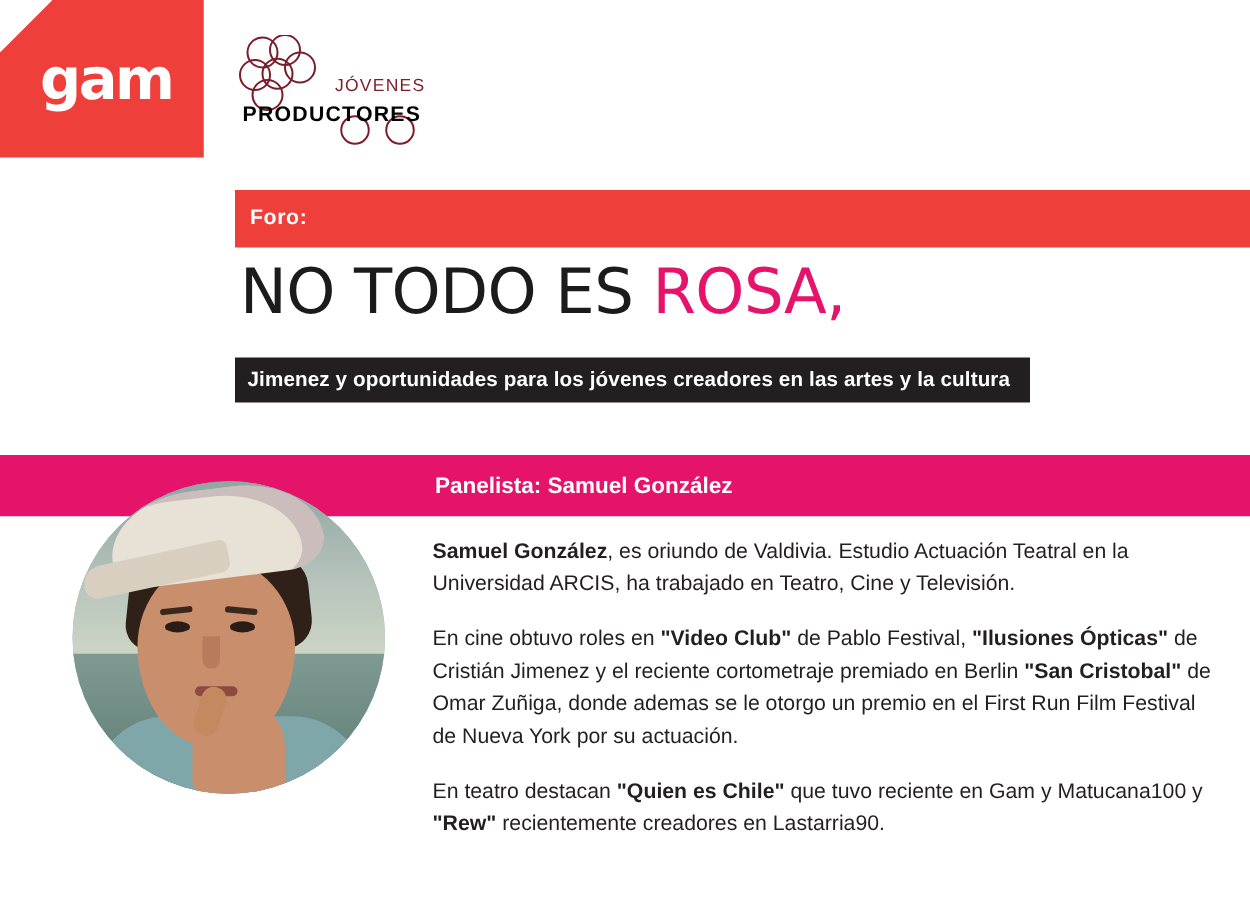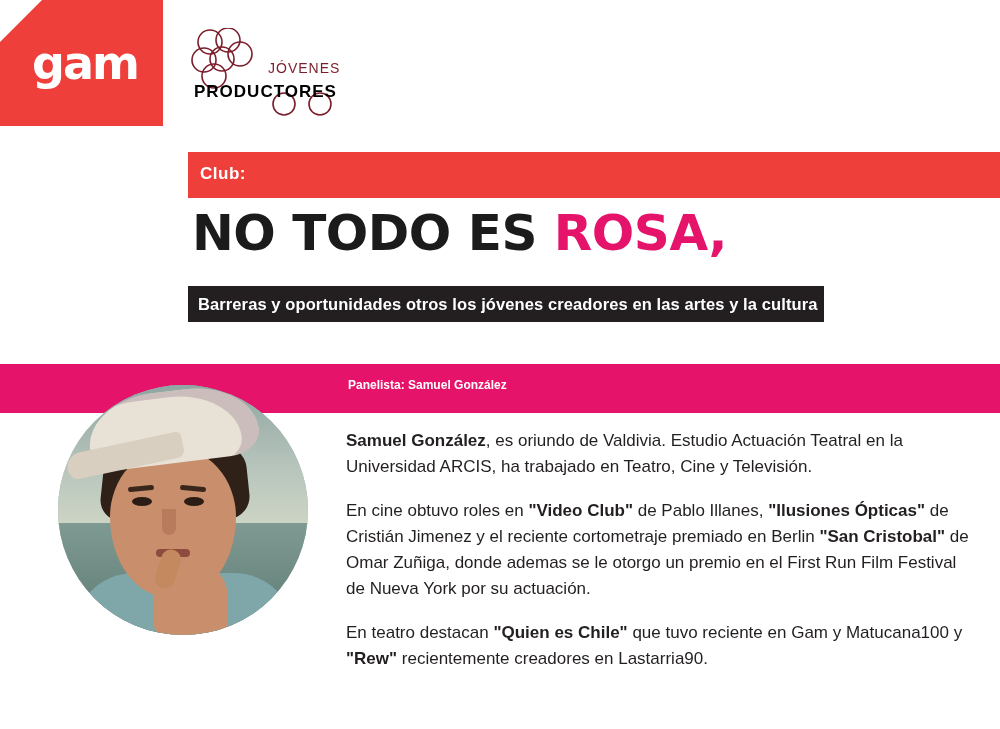--- a/index.html
+++ b/index.html
@@ -82,21 +82,21 @@
     font-size: 17px;
     font-weight: bold;
     letter-spacing: 0.5px;
   }
 
   
   .main-title {
     position: absolute;
     left: 192px; top: 206px;
     font-family: "DejaVu Sans", sans-serif;
-    font-weight: bold;
+    font-weight: normal;
     font-size: 50px;
     line-height: 54px;
     letter-spacing: -0.5px;
     color: #1b1b1b;
     white-space: nowrap;
   }
   .main-title .accent { color: #e5136a; }
 
   
   .subtitle-bar {
@@ -119,21 +119,21 @@
   .panel-band {
     position: absolute;
     left: 0; top: 364px;
     width: 1000px; height: 49px;
     background: #e5136a;
   }
   .panel-band .panel-text {
     position: absolute;
     left: 348px; top: 14px;
     color: #ffffff;
-    font-size: 12px;
+    font-size: 18px;
     font-weight: bold;
     text-align: right;
   }
 
   
   .portrait {
     position: absolute;
     left: 58px; top: 385px;
     width: 250px; height: 250px;
     border-radius: 50%;
@@ -270,29 +270,29 @@
         <circle cx="26" cy="48" r="12"></circle>
         <circle cx="96" cy="76" r="11"></circle>
         <circle cx="132" cy="76" r="11"></circle>
       </g>
     </svg>
     <div class="jp-text-top">JÓVENES</div>
     <div class="jp-text-bottom">PRODUCTORES</div>
   </div>
 
   <div class="foro-band">
-    <div class="foro-label">Club:</div>
+    <div class="foro-label">Foro:</div>
   </div>
 
   <div class="main-title">
     <span>NO TODO ES </span><span class="accent">ROSA,</span>
   </div>
 
   <div class="subtitle-bar">
-    <div class="txt">Barreras y oportunidades otros los jóvenes creadores en las artes y la cultura</div>
+    <div class="txt">Jimenez y oportunidades para los jóvenes creadores en las artes y la cultura</div>
   </div>
 
   <div class="panel-band">
     <div class="panel-text">Panelista: Samuel González</div>
   </div>
 
   <div class="portrait">
     <div class="sky"></div>
     <div class="ground"></div>
     <div class="shirt"></div>
@@ -306,17 +306,17 @@
     <div class="nose"></div>
     <div class="mouth"></div>
     <div class="cap"></div>
     <div class="cap-brim"></div>
     <div class="hand"></div>
     <div class="thumb"></div>
   </div>
 
   <div class="body-text" id="bio-container">
       <p><b>Samuel González</b><span>, es oriundo de Valdivia. Estudio Actuación Teatral en la Universidad ARCIS, ha trabajado en Teatro, Cine y Televisión.</span></p>
-      <p><span>En cine obtuvo roles en </span><b>"Video Club"</b><span> de Pablo Illanes, </span><b>"Ilusiones Ópticas"</b><span> de Cristián Jimenez y el reciente cortometraje premiado en Berlin </span><b>"San Cristobal"</b><span> de Omar Zuñiga, donde ademas se le otorgo un premio en el First Run Film Festival de Nueva York por su actuación.</span></p>
+      <p><span>En cine obtuvo roles en </span><b>"Video Club"</b><span> de Pablo Festival, </span><b>"Ilusiones Ópticas"</b><span> de Cristián Jimenez y el reciente cortometraje premiado en Berlin </span><b>"San Cristobal"</b><span> de Omar Zuñiga, donde ademas se le otorgo un premio en el First Run Film Festival de Nueva York por su actuación.</span></p>
       <p><span>En teatro destacan </span><b>"Quien es Chile"</b><span> que tuvo reciente en Gam y Matucana100 y </span><b>"Rew"</b><span> recientemente creadores en Lastarria90.</span></p>
     </div>
 
 </div>
 
 </body></html>

